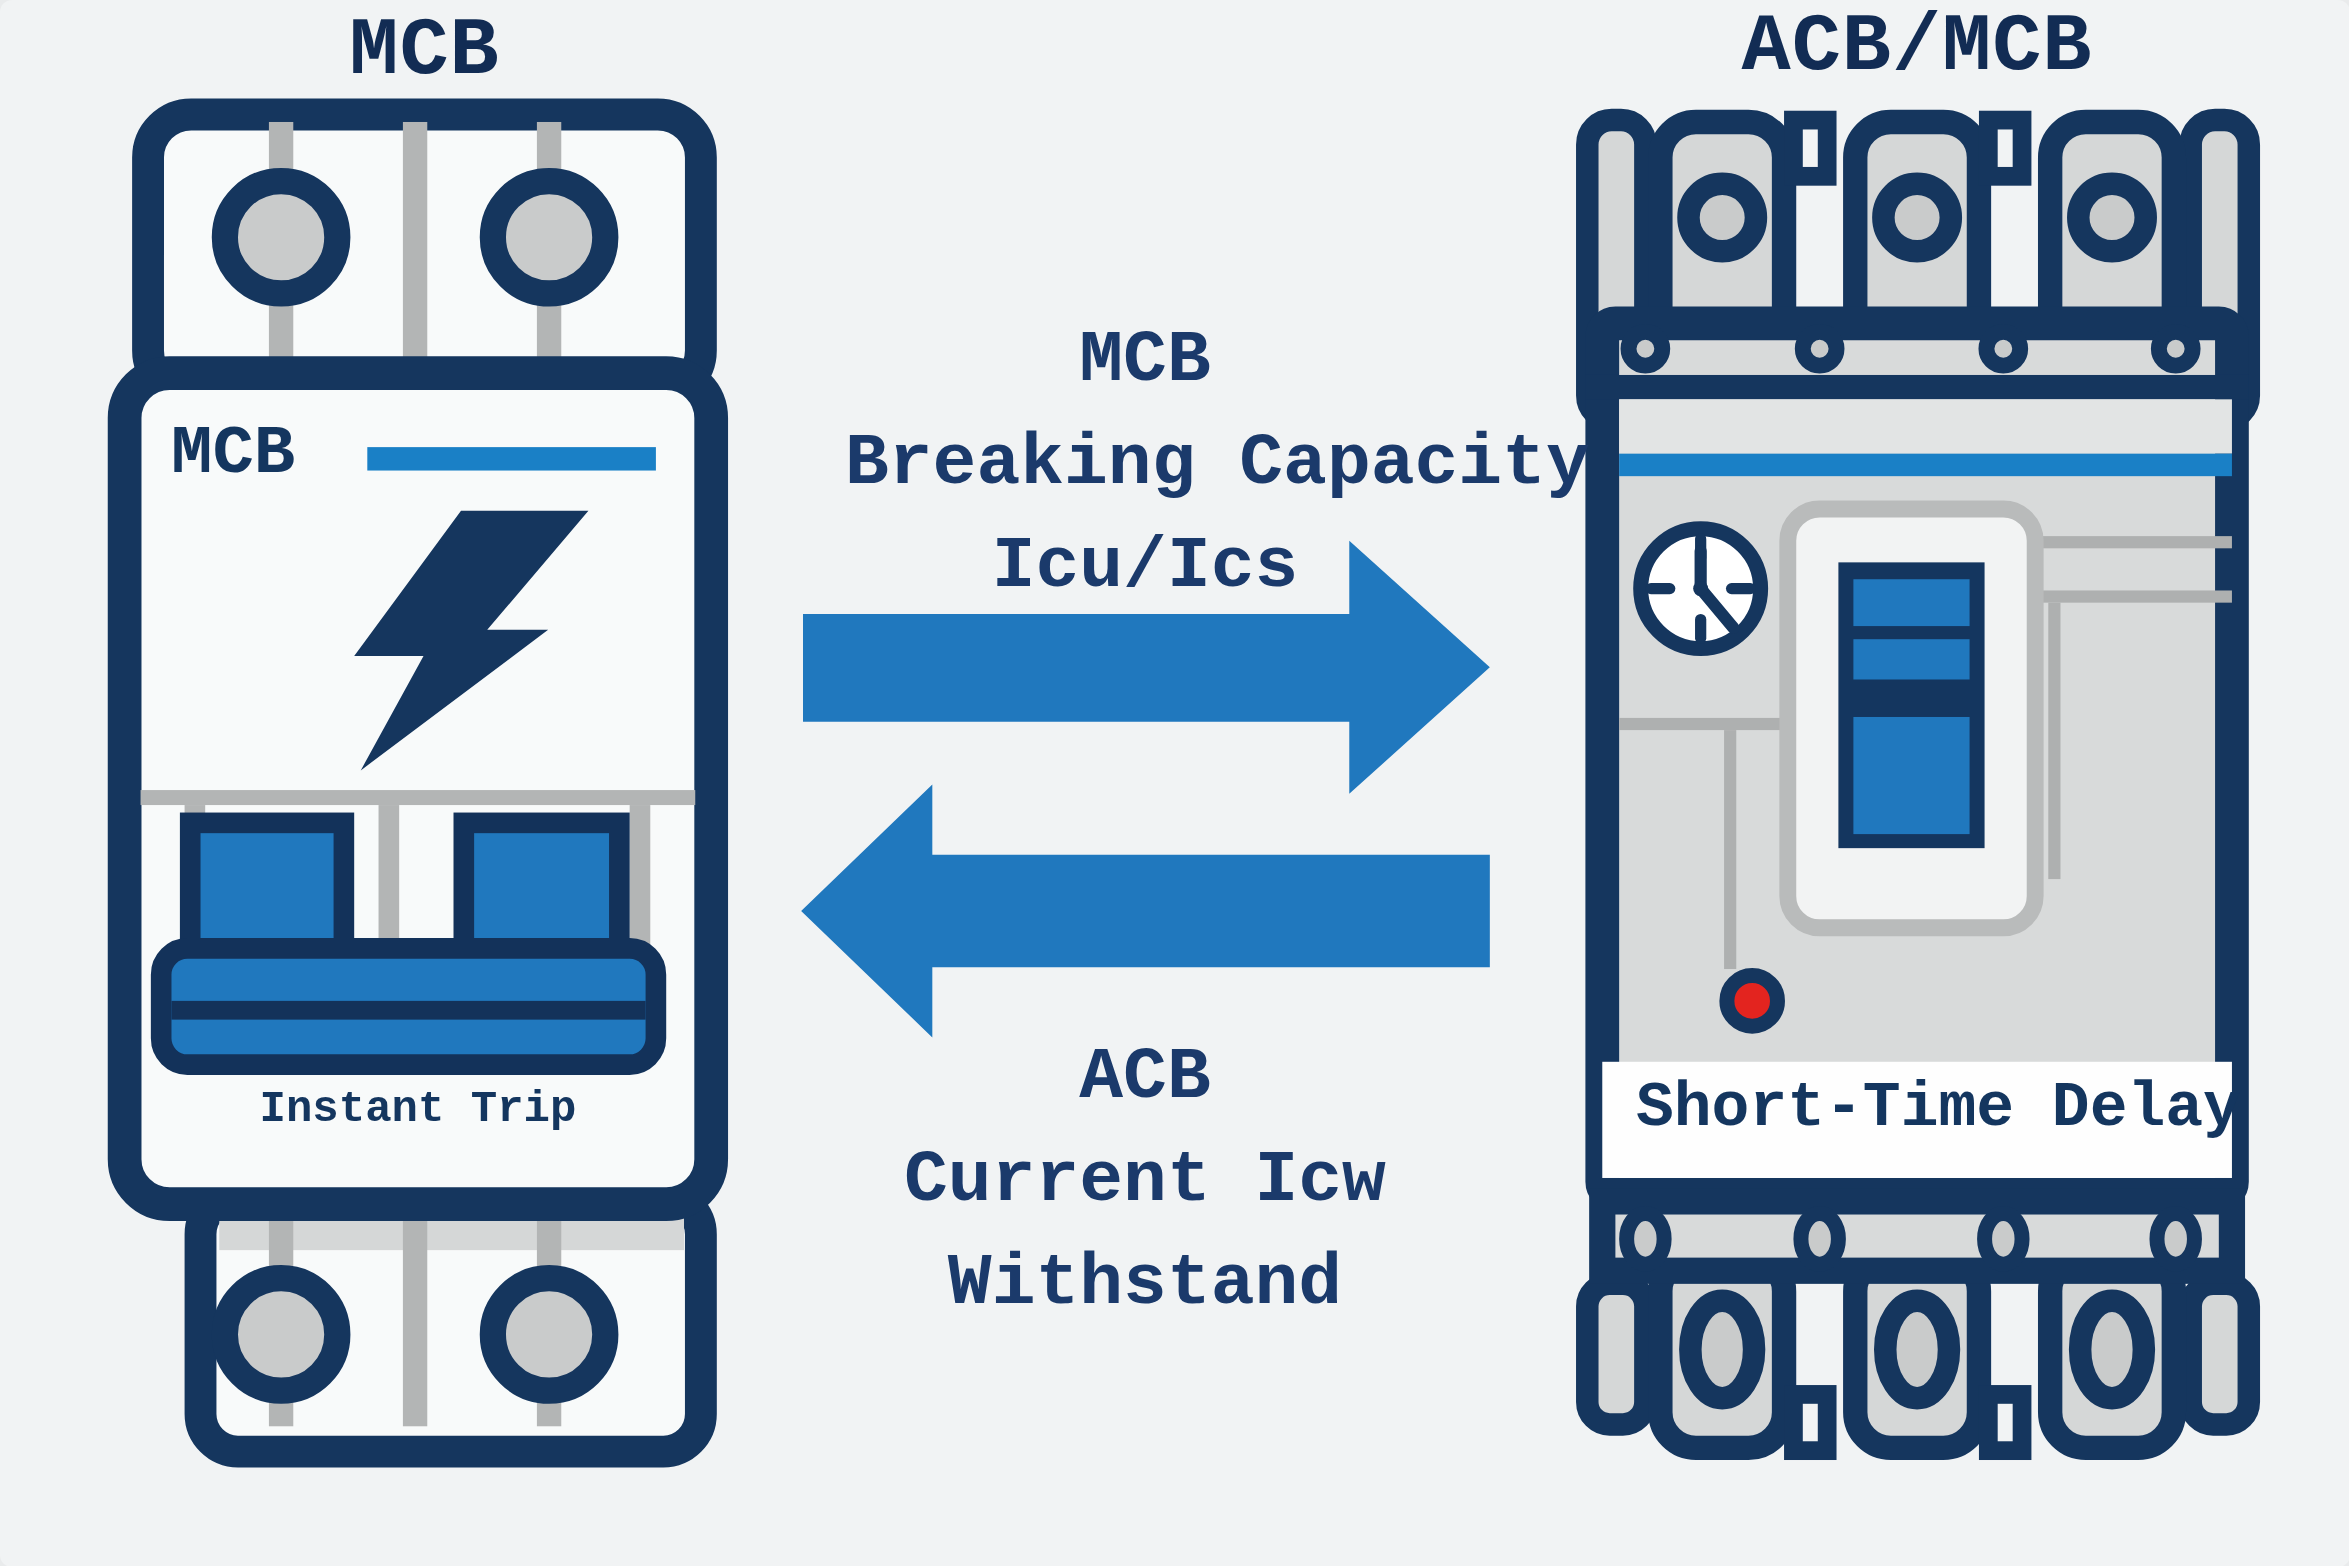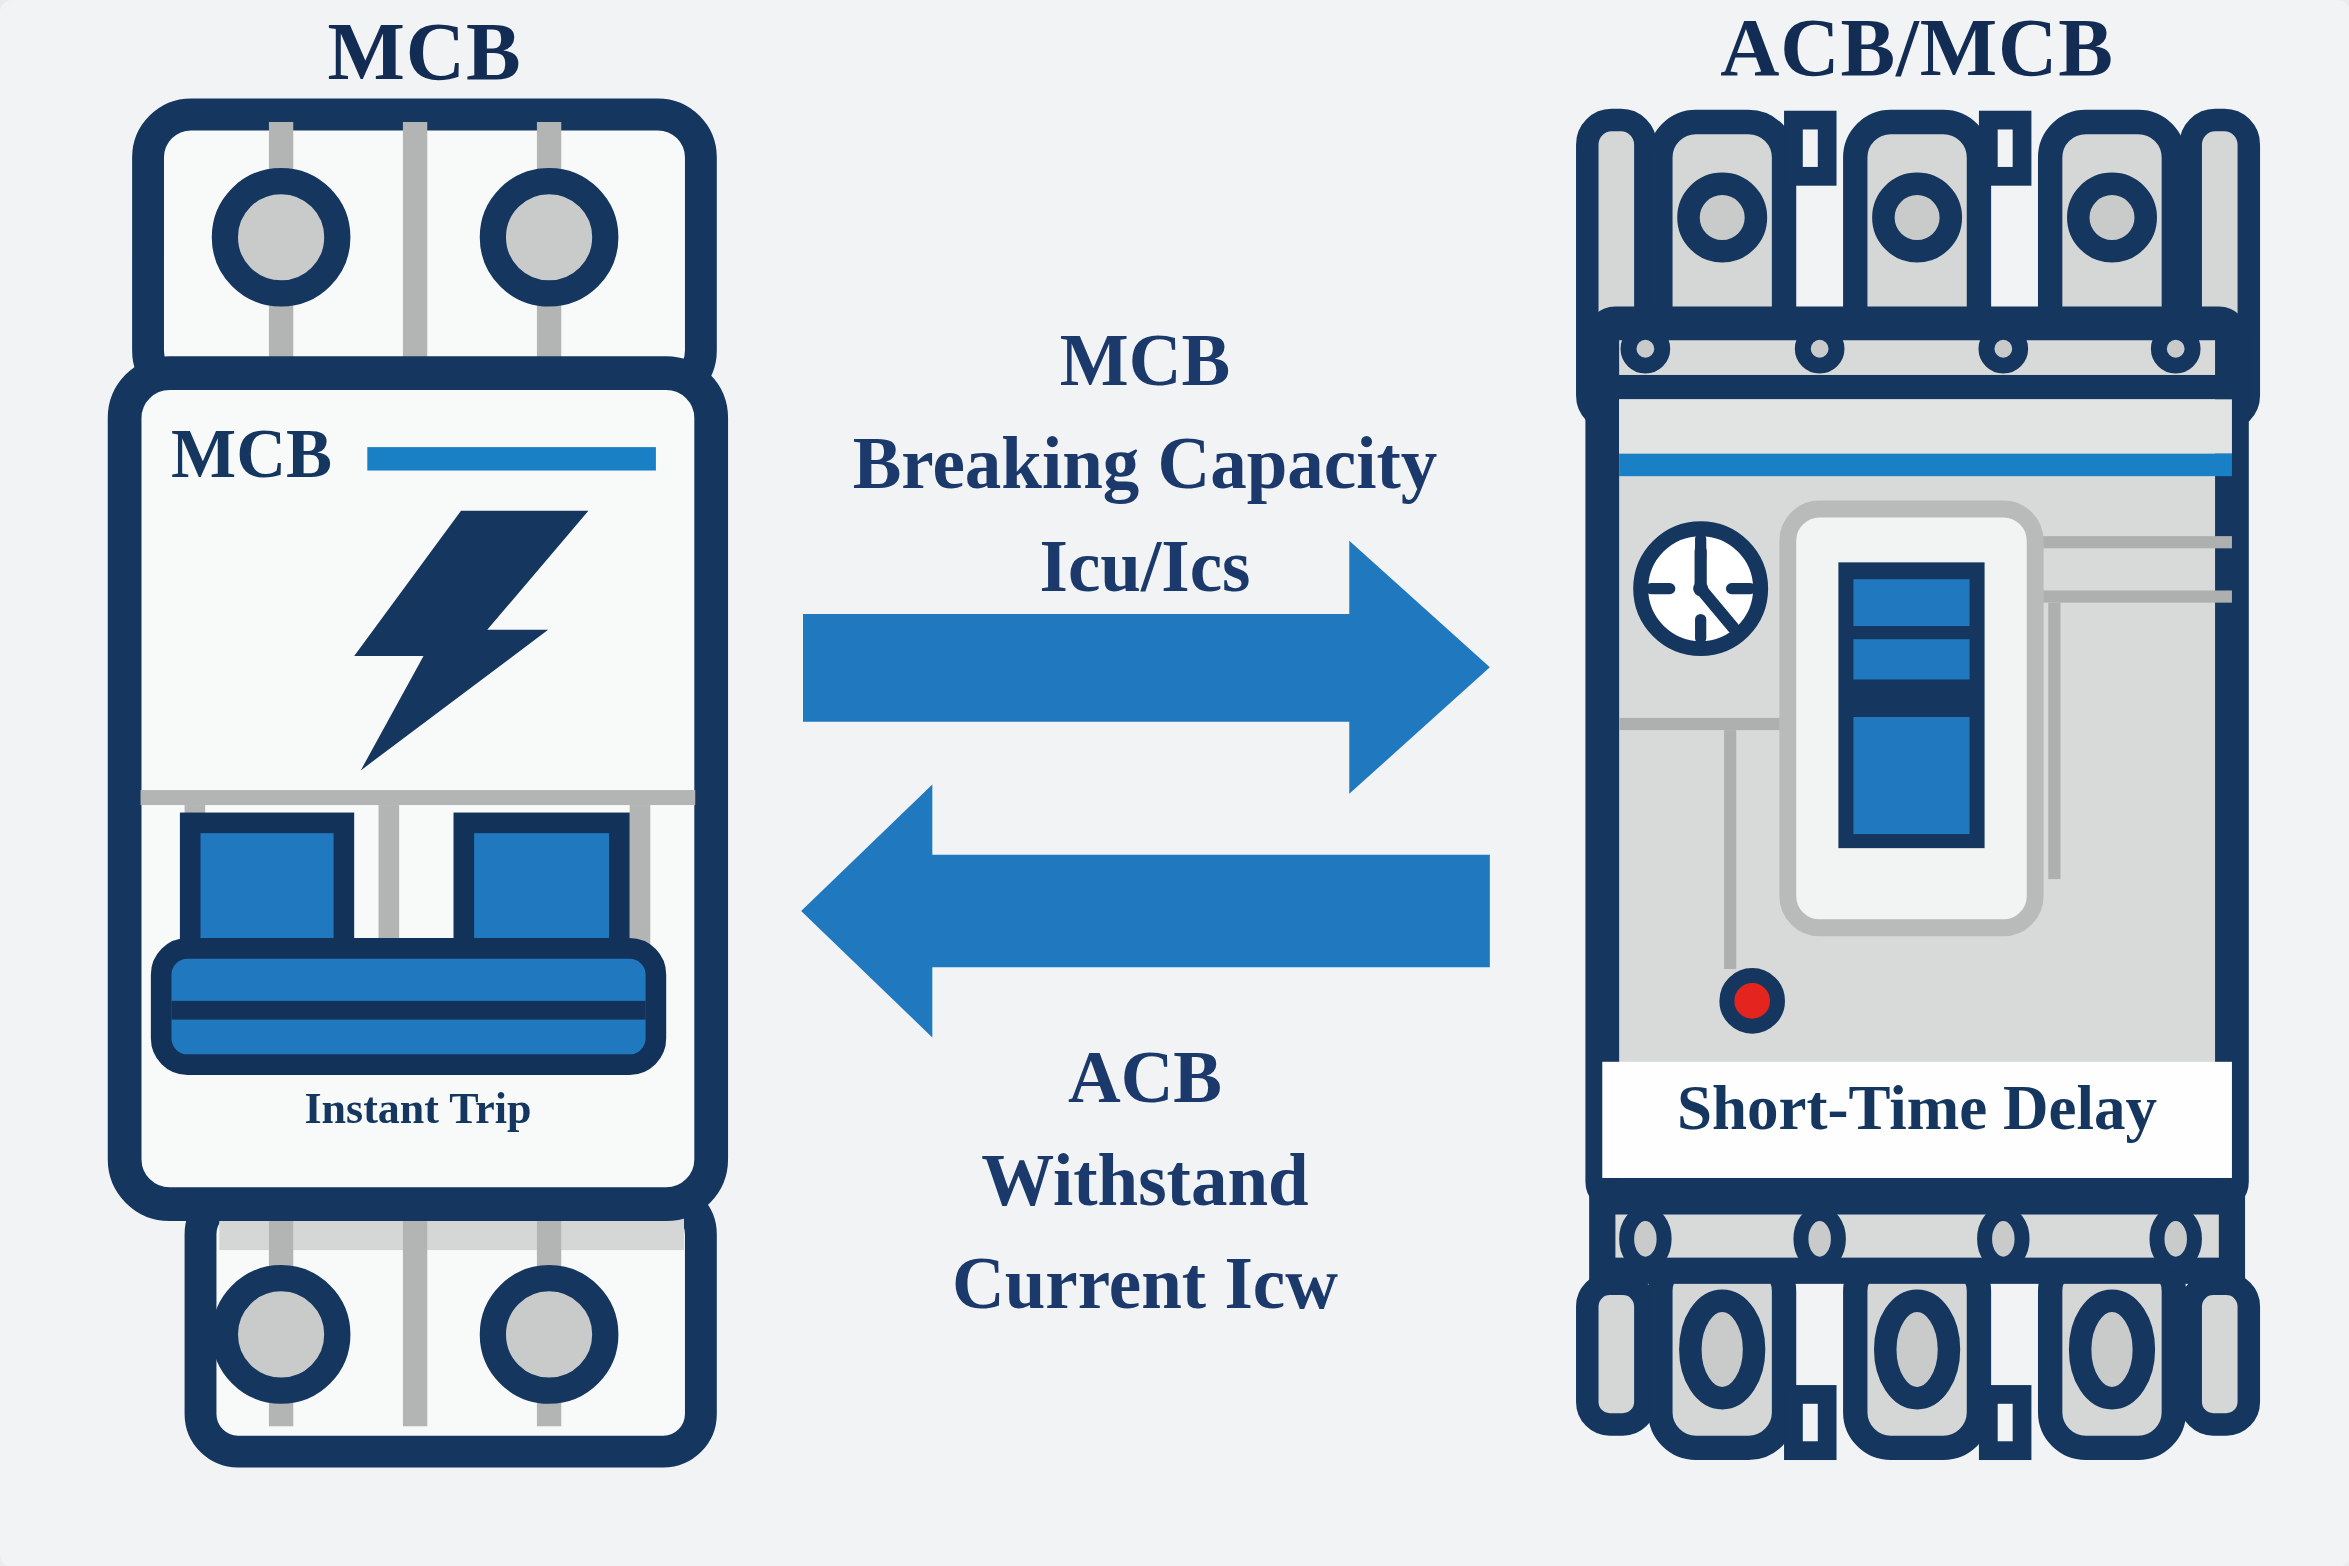--- a/index.html
+++ b/index.html
@@ -1,19 +1,19 @@
 <!DOCTYPE html>
 <html style="font-size:15px"><head>
 <meta charset="utf-8">
 <style>
   html,body{margin:0;padding:0;background:#e9ebec;}
   .canvas{
     position:relative;width:2350px;height:1567px;overflow:hidden;
     background:#f1f3f4;
-    font-family:Liberation Serif, serif;
+    font-family:Liberation Mono, monospace;
     border-radius:12px;
   }
   .art{position:absolute;left:0;top:0;}
   .txt{position:absolute;color:#14365f;font-weight:700;text-align:center;white-space:nowrap;}
   .title{font-size:82px;line-height:1;color:#122c54;letter-spacing:0.9px;}
   .title-left{left:237px;top:11.2px;width:375px;}
   .title-right{left:1683px;top:7px;width:468px;}
   .mcb-label{left:171px;top:420px;width:225px;text-align:left;font-size:69px;line-height:1;}
   .flow-label{width:600px;font-size:73px;line-height:103px;color:#1b3a6b;}
   .flow-forward{left:845px;top:309px;}
@@ -146,21 +146,21 @@
   <div class="txt mcb-label">MCB</div>
 
   <div class="txt flow-label flow-forward">
     <div>MCB</div>
     <div>Breaking Capacity</div>
     <div>Icu/Ics</div>
   </div>
 
   <div class="txt flow-label flow-backward">
     <div>ACB</div>
+    <div>Current Icw</div>
     <div>Withstand</div>
-    <div>Current Icw</div>
   </div>
 
   <div class="txt trip-label">Instant Trip</div>
 
   <div class="txt delay-label">Short-Time Delay</div>
 </div>
 
 
 </body></html>

